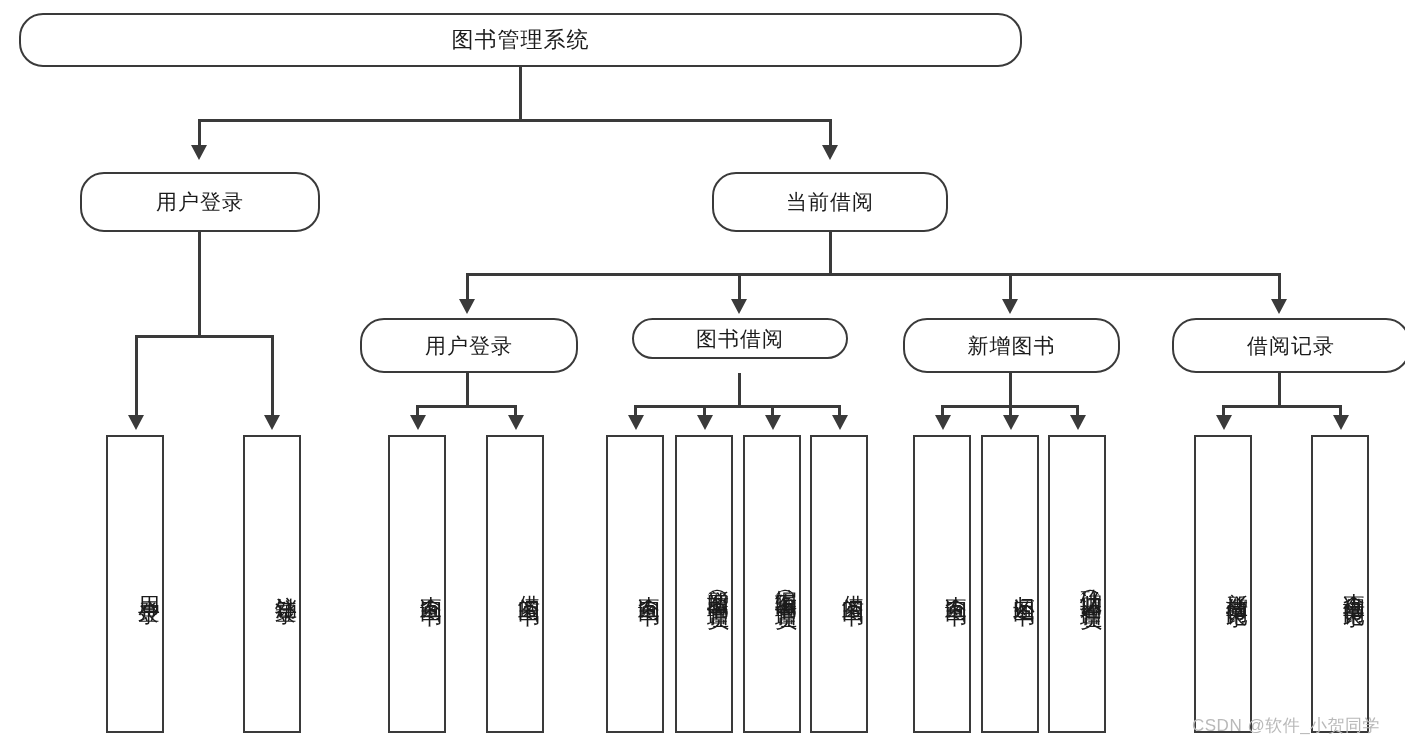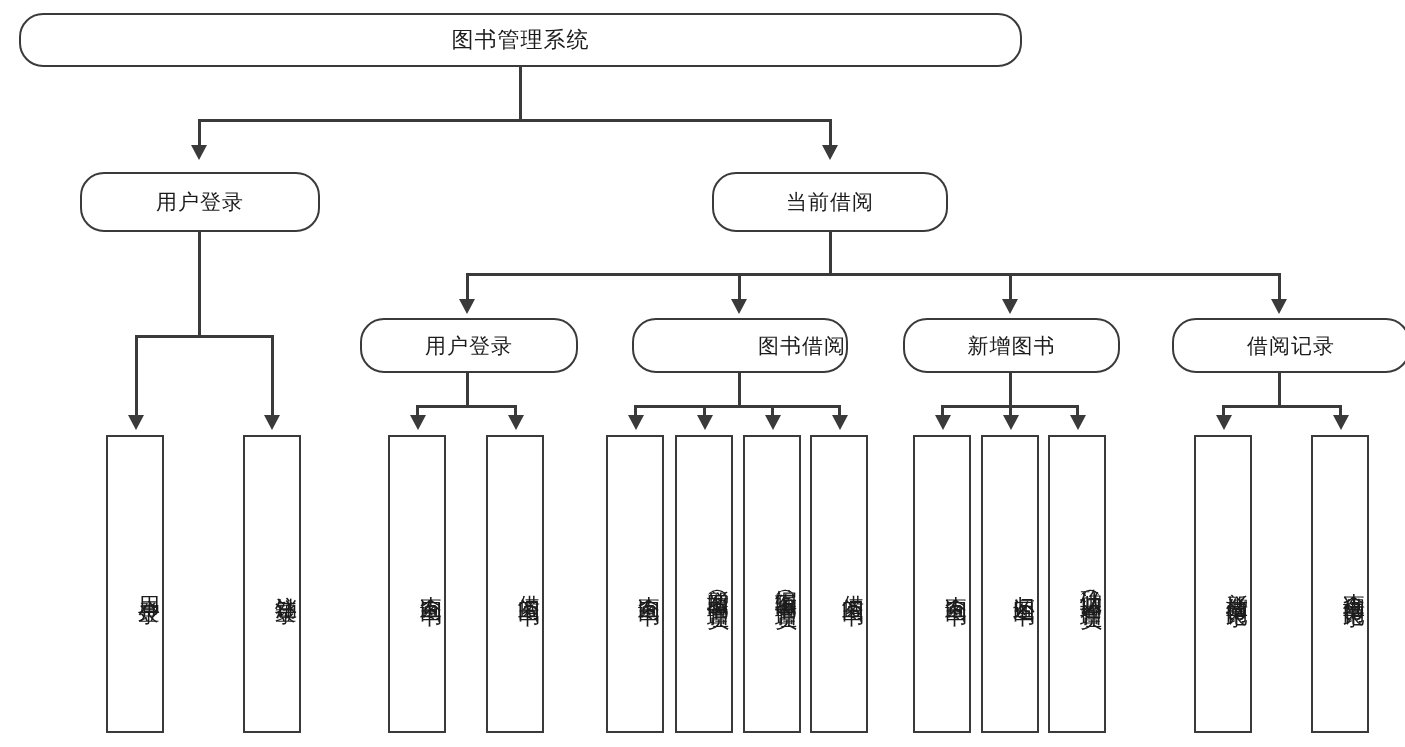--- a/index.html
+++ b/index.html
@@ -100,21 +100,21 @@
   <div class="ln v" style="left:738px;top:273px;width:3px;height:28px;"></div>
   <div class="arrow" style="left:731px;top:299px;"></div>
   <div class="ln v" style="left:1009px;top:273px;width:3px;height:28px;"></div>
   <div class="arrow" style="left:1002px;top:299px;"></div>
   <div class="ln v" style="left:1278px;top:273px;width:3px;height:28px;"></div>
   <div class="arrow" style="left:1271px;top:299px;"></div>
 
   <div class="node h" style="left:360px;top:318px;width:218px;height:55px;">
     <span>用户登录</span>
   </div>
-  <div class="node h" style="left:632px;top:318px;width:216px;height:55px;justify-content:flex-end;">
+  <div class="node h" style="left:632px;top:318px;width:216px;height:41px;">
     <span>图书借阅</span>
   </div>
   <div class="node h" style="left:903px;top:318px;width:217px;height:55px;">
     <span>新增图书</span>
   </div>
   <div class="node h" style="left:1172px;top:318px;width:238px;height:55px;">
     <span>借阅记录</span>
   </div>
 
   <div class="ln v" style="left:466px;top:373px;width:3px;height:32px;"></div>
@@ -188,14 +188,15 @@
     <span>确认归还（管理员）</span>
   </div>
 
   <div class="node v" style="left:1194px;top:435px;width:58px;height:298px;">
     <span>新增借阅记录</span>
   </div>
   <div class="node v" style="left:1311px;top:435px;width:58px;height:298px;">
     <span>查询借阅记录</span>
   </div>
 
+  <div id="watermark" style="left:1192px;top:714px;">CSDN @软件_小贺同学</div>
 
 </div>
 
 </body></html>

